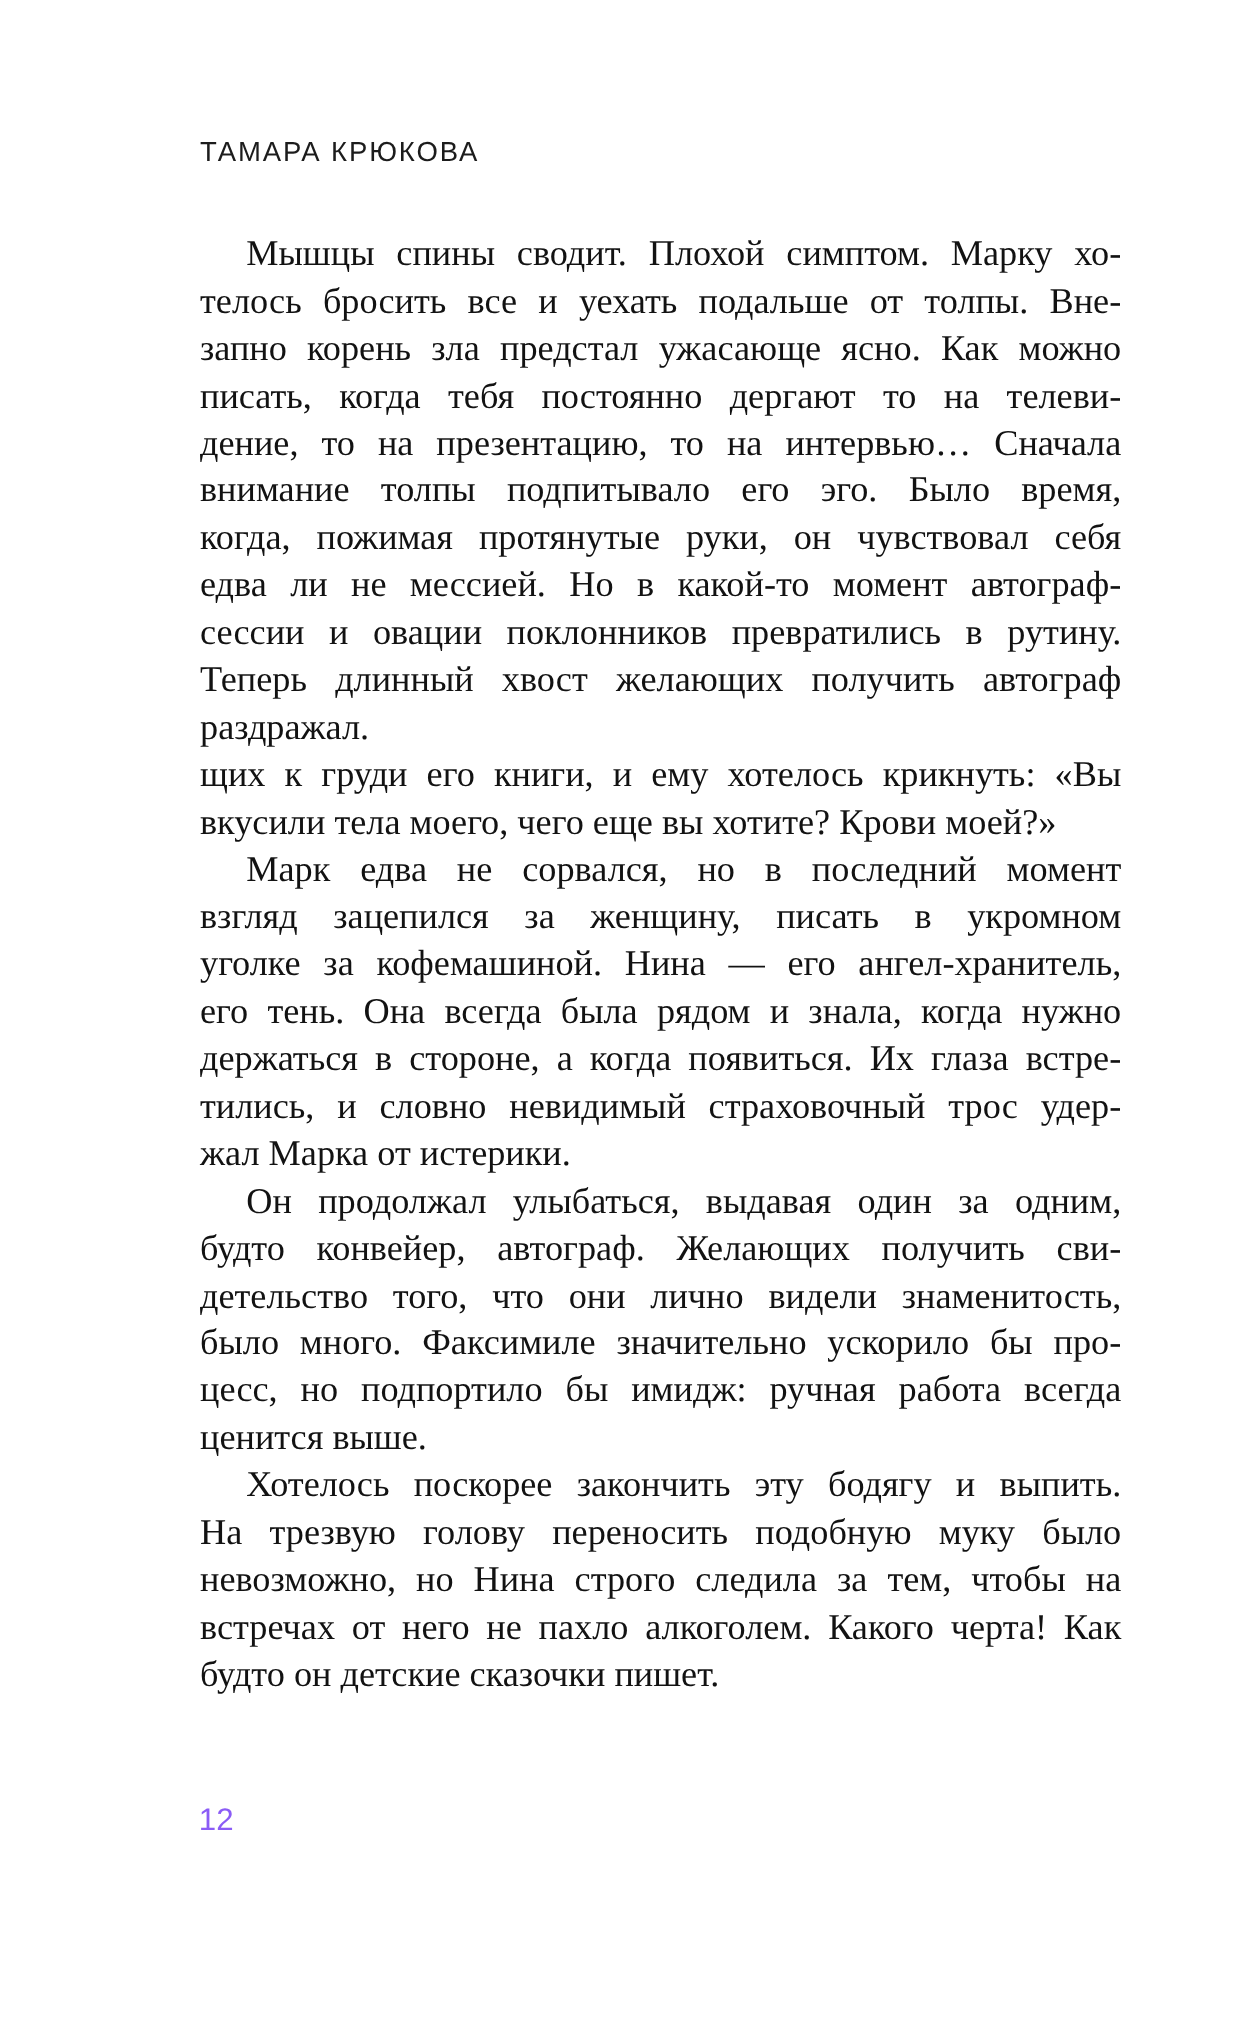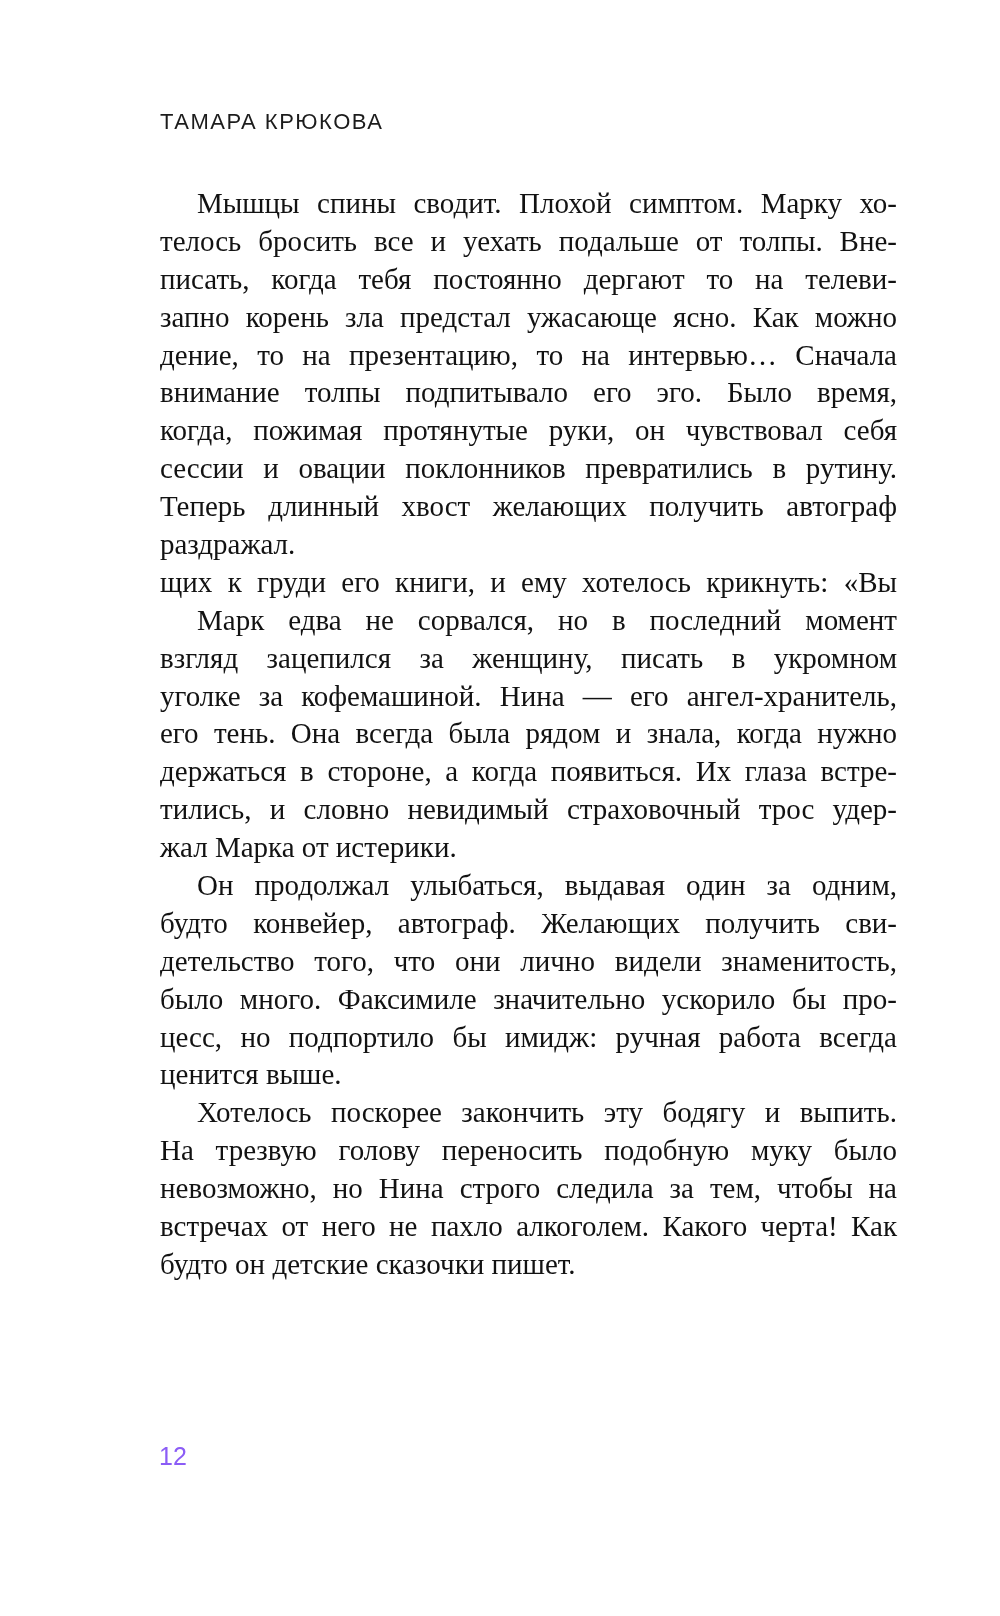--- a/index.html
+++ b/index.html
@@ -70,32 +70,34 @@
 
 <div class="page">
 
   <div class="running-header">ТАМАРА КРЮКОВА</div>
 
   <div class="body-text">
 
     <div class="paragraph">
       <div class="line first">Мышцы спины сводит. Плохой симптом. Марку хо-</div>
       <div class="line">телось бросить все и уехать подальше от толпы. Вне-</div>
+      <div class="line">запно корень зла предстал ужасающе ясно. Как можно</div>
       <div class="line">писать, когда тебя постоянно дергают то на телеви-</div>
-      <div class="line">запно корень зла предстал ужасающе ясно. Как можно</div>
       <div class="line">дение, то на презентацию, то на интервью… Сначала</div>
       <div class="line">внимание толпы подпитывало его эго. Было время,</div>
       <div class="line">когда, пожимая протянутые руки, он чувствовал себя</div>
+      <div class="line">едва ли не мессией. Но в какой-то момент автограф-</div>
       <div class="line">сессии и овации поклонников превратились в рутину.</div>
       <div class="line">Теперь длинный хвост желающих получить автограф</div>
       <div class="line last">раздражал.</div>
     </div>
 
     <div class="paragraph">
       <div class="line">щих к груди его книги, и ему хотелось крикнуть: «Вы</div>
+      <div class="line last">вкусили тела моего, чего еще вы хотите? Крови моей?»</div>
     </div>
 
     <div class="paragraph">
       <div class="line first">Марк едва не сорвался, но в последний момент</div>
       <div class="line">взгляд зацепился за женщину, писать в укромном</div>
       <div class="line">уголке за кофемашиной. Нина — его ангел-хранитель,</div>
       <div class="line">его тень. Она всегда была рядом и знала, когда нужно</div>
       <div class="line">держаться в стороне, а когда появиться. Их глаза встре-</div>
       <div class="line">тились, и словно невидимый страховочный трос удер-</div>
       <div class="line last">жал Марка от истерики.</div>

